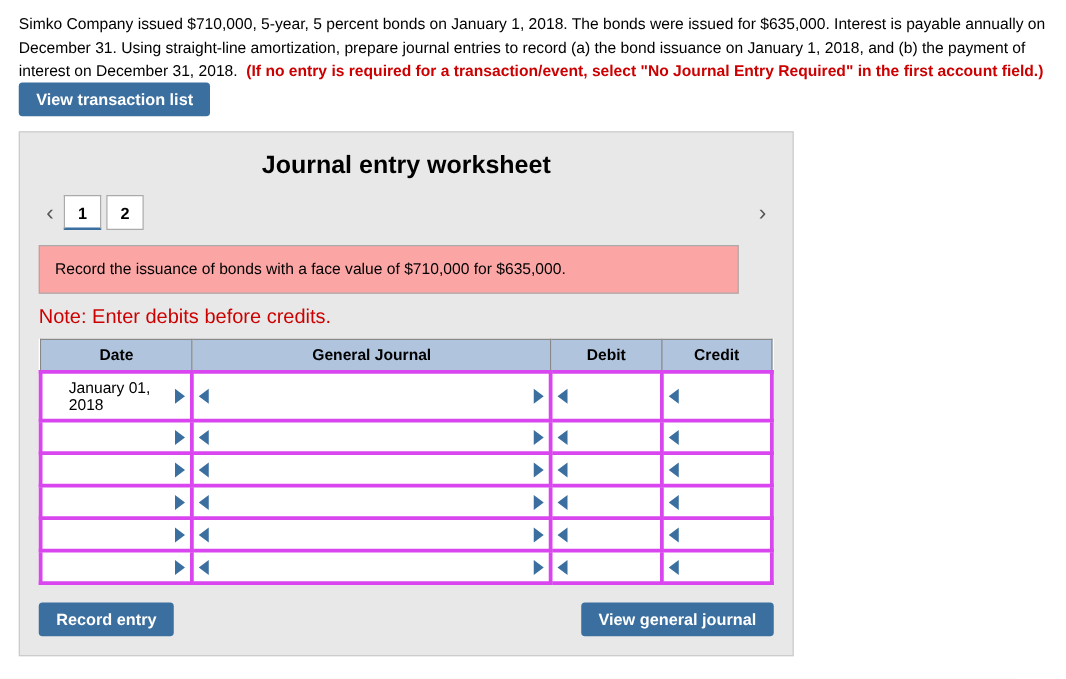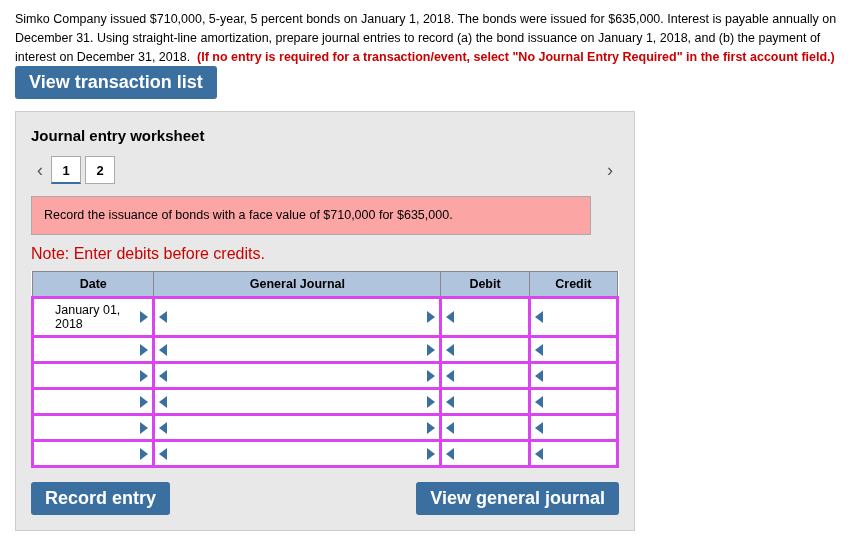--- a/index.html
+++ b/index.html
@@ -17,41 +17,42 @@
       line-height: 1.5;
       color: #000;
     }
     .intro-text .bold-red {
       color: #cc0000;
       font-weight: bold;
     }
     .btn {
       display: inline-block;
       padding: 6px 14px;
-      font-size: 18px;
+      font-size: 13px;
       font-weight: bold;
       color: #fff;
       background-color: #3a6fa0;
       border: none;
       border-radius: 3px;
       cursor: pointer;
     }
     .view-transaction-btn {
       margin-bottom: 12px;
     }
     .worksheet-container {
       background: #e8e8e8;
       border: 1px solid #ccc;
       padding: 15px 15px 15px 15px;
       max-width: 620px;
     }
     .worksheet-title {
-      font-size: 15px;
+      font-size: 20px;
       font-weight: bold;
       margin-bottom: 12px;
+      text-align: center;
     }
     .nav-row {
       display: flex;
       align-items: center;
       margin-bottom: 12px;
     }
     .nav-arrow {
       font-size: 18px;
       color: #555;
       cursor: pointer;

